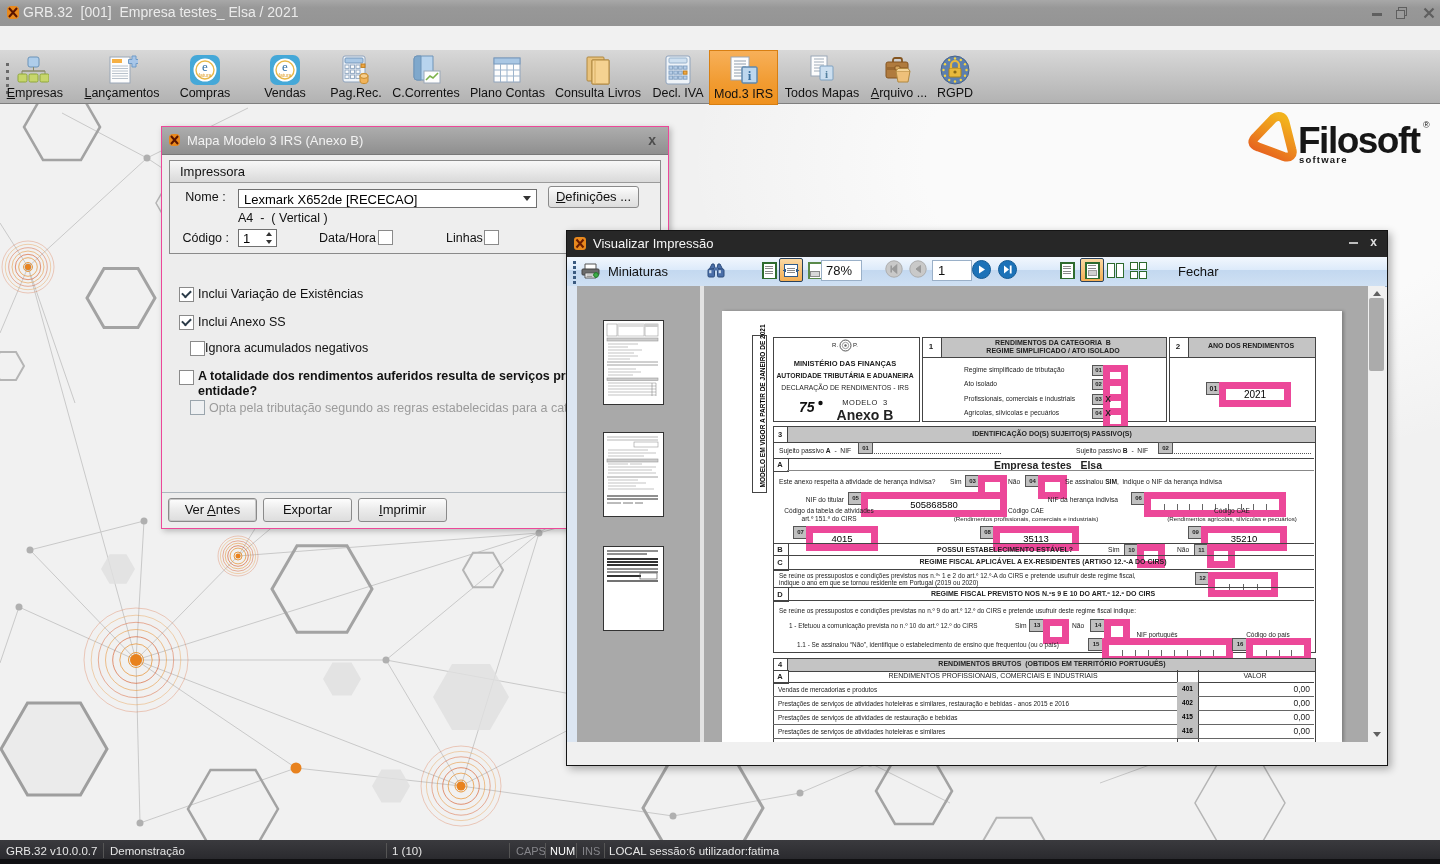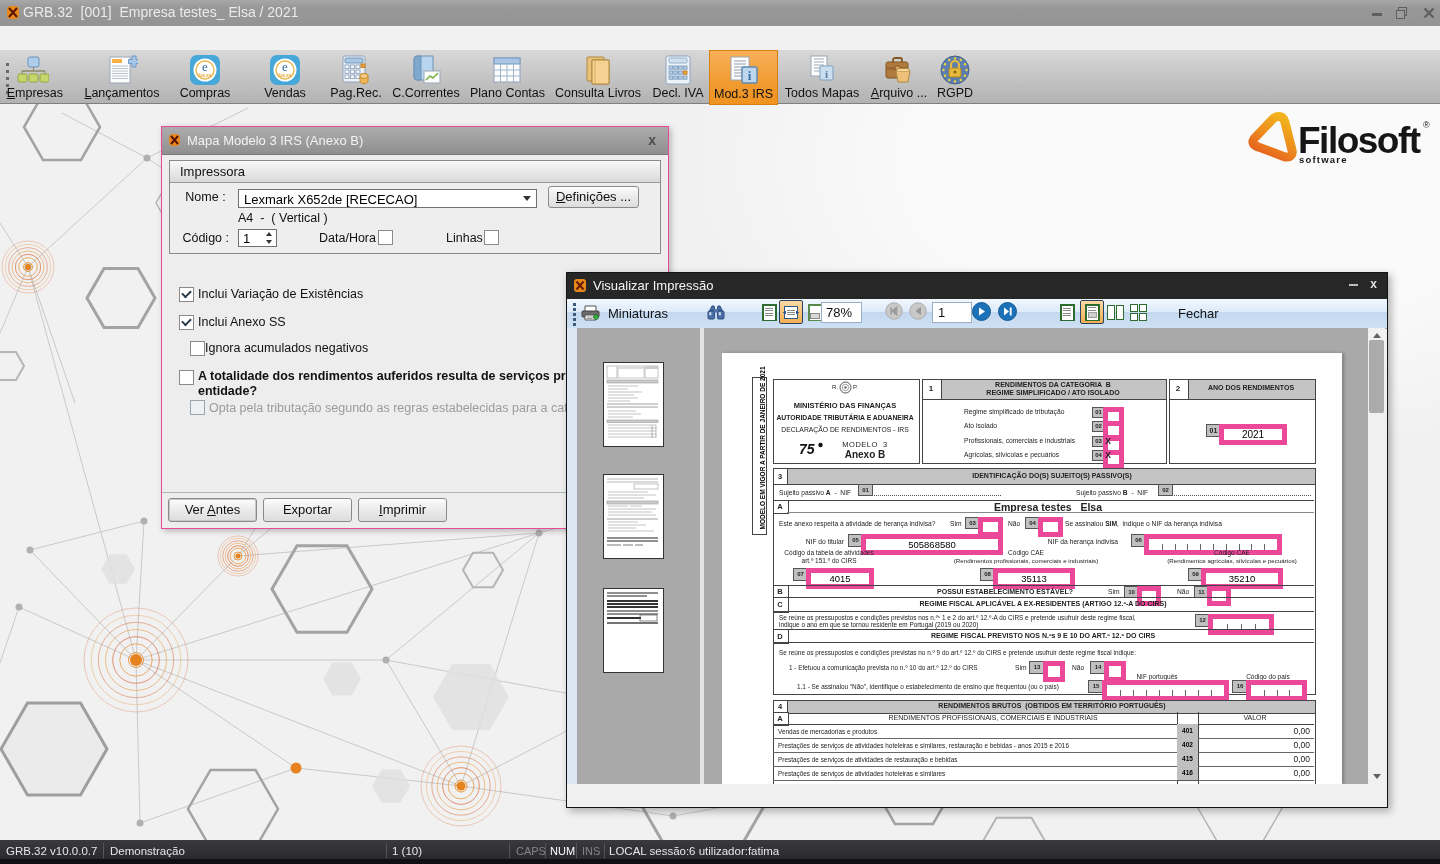--- a/index.html
+++ b/index.html
@@ -33,41 +33,41 @@
 .grp{position:absolute;left:7px;width:490px;border:1px solid #8a8a8a;background:#eeeeee;}
 .grp .hd{height:21px;background:linear-gradient(#f8f8f8,#d9d9d9);border-bottom:1px solid #9a9a9a;font-size:13px;color:#111;padding-left:10px;line-height:21px;}
 .dlglbl{position:absolute;font-size:12.5px;color:#111;}
 .combo{position:absolute;background:#fff;border:1px solid #707070;font-size:13px;}
 .combo .ar{position:absolute;right:5px;top:6px;width:0;height:0;border-left:4px solid transparent;border-right:4px solid transparent;border-top:5px solid #333;}
 .btn{position:absolute;background:linear-gradient(#fdfdfd,#ececec 45%,#dddddd);border:1px solid #8a8a8a;border-radius:3px;font-size:13px;color:#111;text-align:center;}
 .cb{position:absolute;width:13px;height:13px;background:#fff;border:1px solid #8a8a8a;}
 .cb.checked::after{content:"";position:absolute;left:2px;top:2px;width:7px;height:4px;border-left:2px solid #2a3a48;border-bottom:2px solid #2a3a48;transform:rotate(-45deg);}
 .cb.dis{background:#eef0f2;border-color:#9aa5ad;}
 
-#preview{position:absolute;left:566px;top:230px;width:820px;height:534px;background:#f0f0f0;border:1px solid #141414;box-shadow:3px 3px 8px rgba(0,0,0,.3);margin-top:42px;}
+#preview{position:absolute;left:566px;top:230px;width:820px;height:534px;background:#f0f0f0;border:1px solid #141414;box-shadow:3px 3px 8px rgba(0,0,0,.3);}
 #pv-title{position:absolute;left:0;top:0;width:100%;height:26px;background:#272727;}
 #pv-title .tx{position:absolute;left:26px;top:5px;font-size:13px;color:#f5f5f5;}
 #pv-toolbar{position:absolute;left:0;top:26px;width:100%;height:29px;background:linear-gradient(#f2f7fd,#dceafa 45%,#c3d8f0 46%,#cfe0f3);border-bottom:1px solid #98b1cc;font-size:13px;color:#111;}
 #pv-status{position:absolute;left:0;bottom:0;width:100%;height:22px;background:linear-gradient(#f0f6fd,#d4e4f6 50%,#b9d0ea 51%,#cadcf0);border-top:1px solid #9ab1ca;font-size:12px;color:#111;}
 #pv-body{position:absolute;left:0;top:55px;width:818px;height:456px;background:#a9a9a9;}
 #thumbpanel{position:absolute;left:0;top:0;width:133px;height:456px;background:#a9a9a9;border-left:10px solid #dce6f2;}
 .thumb{position:absolute;left:26px;width:59px;height:83px;background:#fff;border:1px solid #333;}
 #pv-divider{position:absolute;left:133px;top:0;width:4px;height:456px;background:#e3e3e3;}
 #docarea{position:absolute;left:137px;top:0;width:664px;height:456px;background:#a9a9a9;overflow:hidden;}
 #scrollbar{position:absolute;right:0;top:0;width:17px;height:456px;background:#f0f0f0;}
 #scrollbar .thm{position:absolute;left:1px;top:12px;width:15px;height:73px;background:#ababab;border-radius:2px;}
 .pvb{position:absolute;top:2px;width:22px;height:22px;border-radius:2px;display:flex;align-items:center;justify-content:center;}
 .pvb.sel{background:linear-gradient(#fbd9a4,#f3ae53);border:1px solid #29425e;top:1px;}
 .pvnav{position:absolute;top:3px;}
 
 #page{position:absolute;left:18px;top:25px;width:620px;height:431px;background:#fff;box-shadow:2px 0 3px rgba(0,0,0,.25);}
 .f{position:absolute;font-size:7px;color:#222;white-space:nowrap;}
 .bx{position:absolute;border:1px solid #444;}
 .code{position:absolute;background:#c0c0c0;border:1px solid #555;font-size:6px;font-weight:bold;color:#222;text-align:center;}
-.wb{position:absolute;background:#fff;border:5px solid #ec4899;}
+.wb{position:absolute;background:#fff;border:7px solid #ec4899;}
 </style></head>
 <body>
 <div id="screen">
 
   <svg id="bgsvg" class="abs" style="left:0;top:103px;" width="1440" height="737" viewBox="0 0 1440 737">
       <defs>
         <radialGradient id="whitefade" cx="0.5" cy="0.5" r="0.5">
           <stop offset="55%" stop-color="#fafafa" stop-opacity="1"></stop>
           <stop offset="100%" stop-color="#fafafa" stop-opacity="0"></stop>
         </radialGradient>
@@ -628,21 +628,21 @@
               <circle cx="6.5" cy="6.5" r="1.2" fill="#666"></circle>
             </svg>
             <div class="f" style="left:123px;top:48px;font-size:7.5px;transform:translateX(-50%);font-weight:bold;">MINISTÉRIO DAS FINANÇAS</div>
             <div class="f" style="left:123px;top:61px;font-size:6.8px;transform:translateX(-50%);font-weight:bold;">AUTORIDADE TRIBUTÁRIA E ADUANEIRA</div>
             <div class="f" style="left:123px;top:73px;font-size:6.8px;transform:translateX(-50%);">DECLARAÇÃO DE RENDIMENTOS - IRS</div>
             <svg class="abs" style="left:77px;top:88px" width="26" height="15" viewBox="0 0 26 15">
               <text x="0" y="13" font-family="Liberation Sans" font-weight="bold" font-style="italic" font-size="14" fill="#111">75</text>
               <circle cx="21.5" cy="4" r="2.2" fill="#111"></circle>
             </svg>
             <div class="f" style="left:143px;top:87px;font-size:7.5px;transform:translateX(-50%);letter-spacing:.5px;">MODELO&nbsp; 3</div>
-            <div class="f" style="left:143px;top:96px;font-size:10px;transform:translateX(-50%);font-weight:bold;">Anexo B</div>
+            <div class="f" style="left:143px;top:96px;font-size:14px;transform:translateX(-50%);font-weight:bold;">Anexo B</div>
             <div class="bx" style="left:200px;top:26px;width:243px;height:83px;"></div>
             <div class="bx" style="left:200px;top:26px;width:19px;height:19px;background:#fff;"></div>
             <div class="f" style="left:209px;top:31px;font-size:8px;transform:translateX(-50%);font-weight:bold;">1</div>
             <div class="bx" style="left:219px;top:26px;width:224px;height:19px;background:#c4c4c4;"></div>
             <div class="f" style="left:331px;top:28px;font-size:7px;transform:translateX(-50%);font-weight:bold;">RENDIMENTOS DA CATEGORIA&nbsp; B</div>
             <div class="f" style="left:331px;top:36px;font-size:7px;transform:translateX(-50%);font-weight:bold;">REGIME SIMPLIFICADO / ATO ISOLADO</div>
             <div class="f" style="left:242px;top:54.5px;font-size:6.7px;">Regime simplificado de tributação</div>
             <div class="code" style="left:370px;top:53.5px;width:11px;height:9px;font-size:6px;line-height:9px;">01</div>
             <div class="wb" style="left:381px;top:53.5px;width:11px;height:9px;font-size:8px;text-align:center;line-height:9px;"></div>
             <div class="f" style="left:242px;top:69px;font-size:6.7px;">Ato isolado</div>

